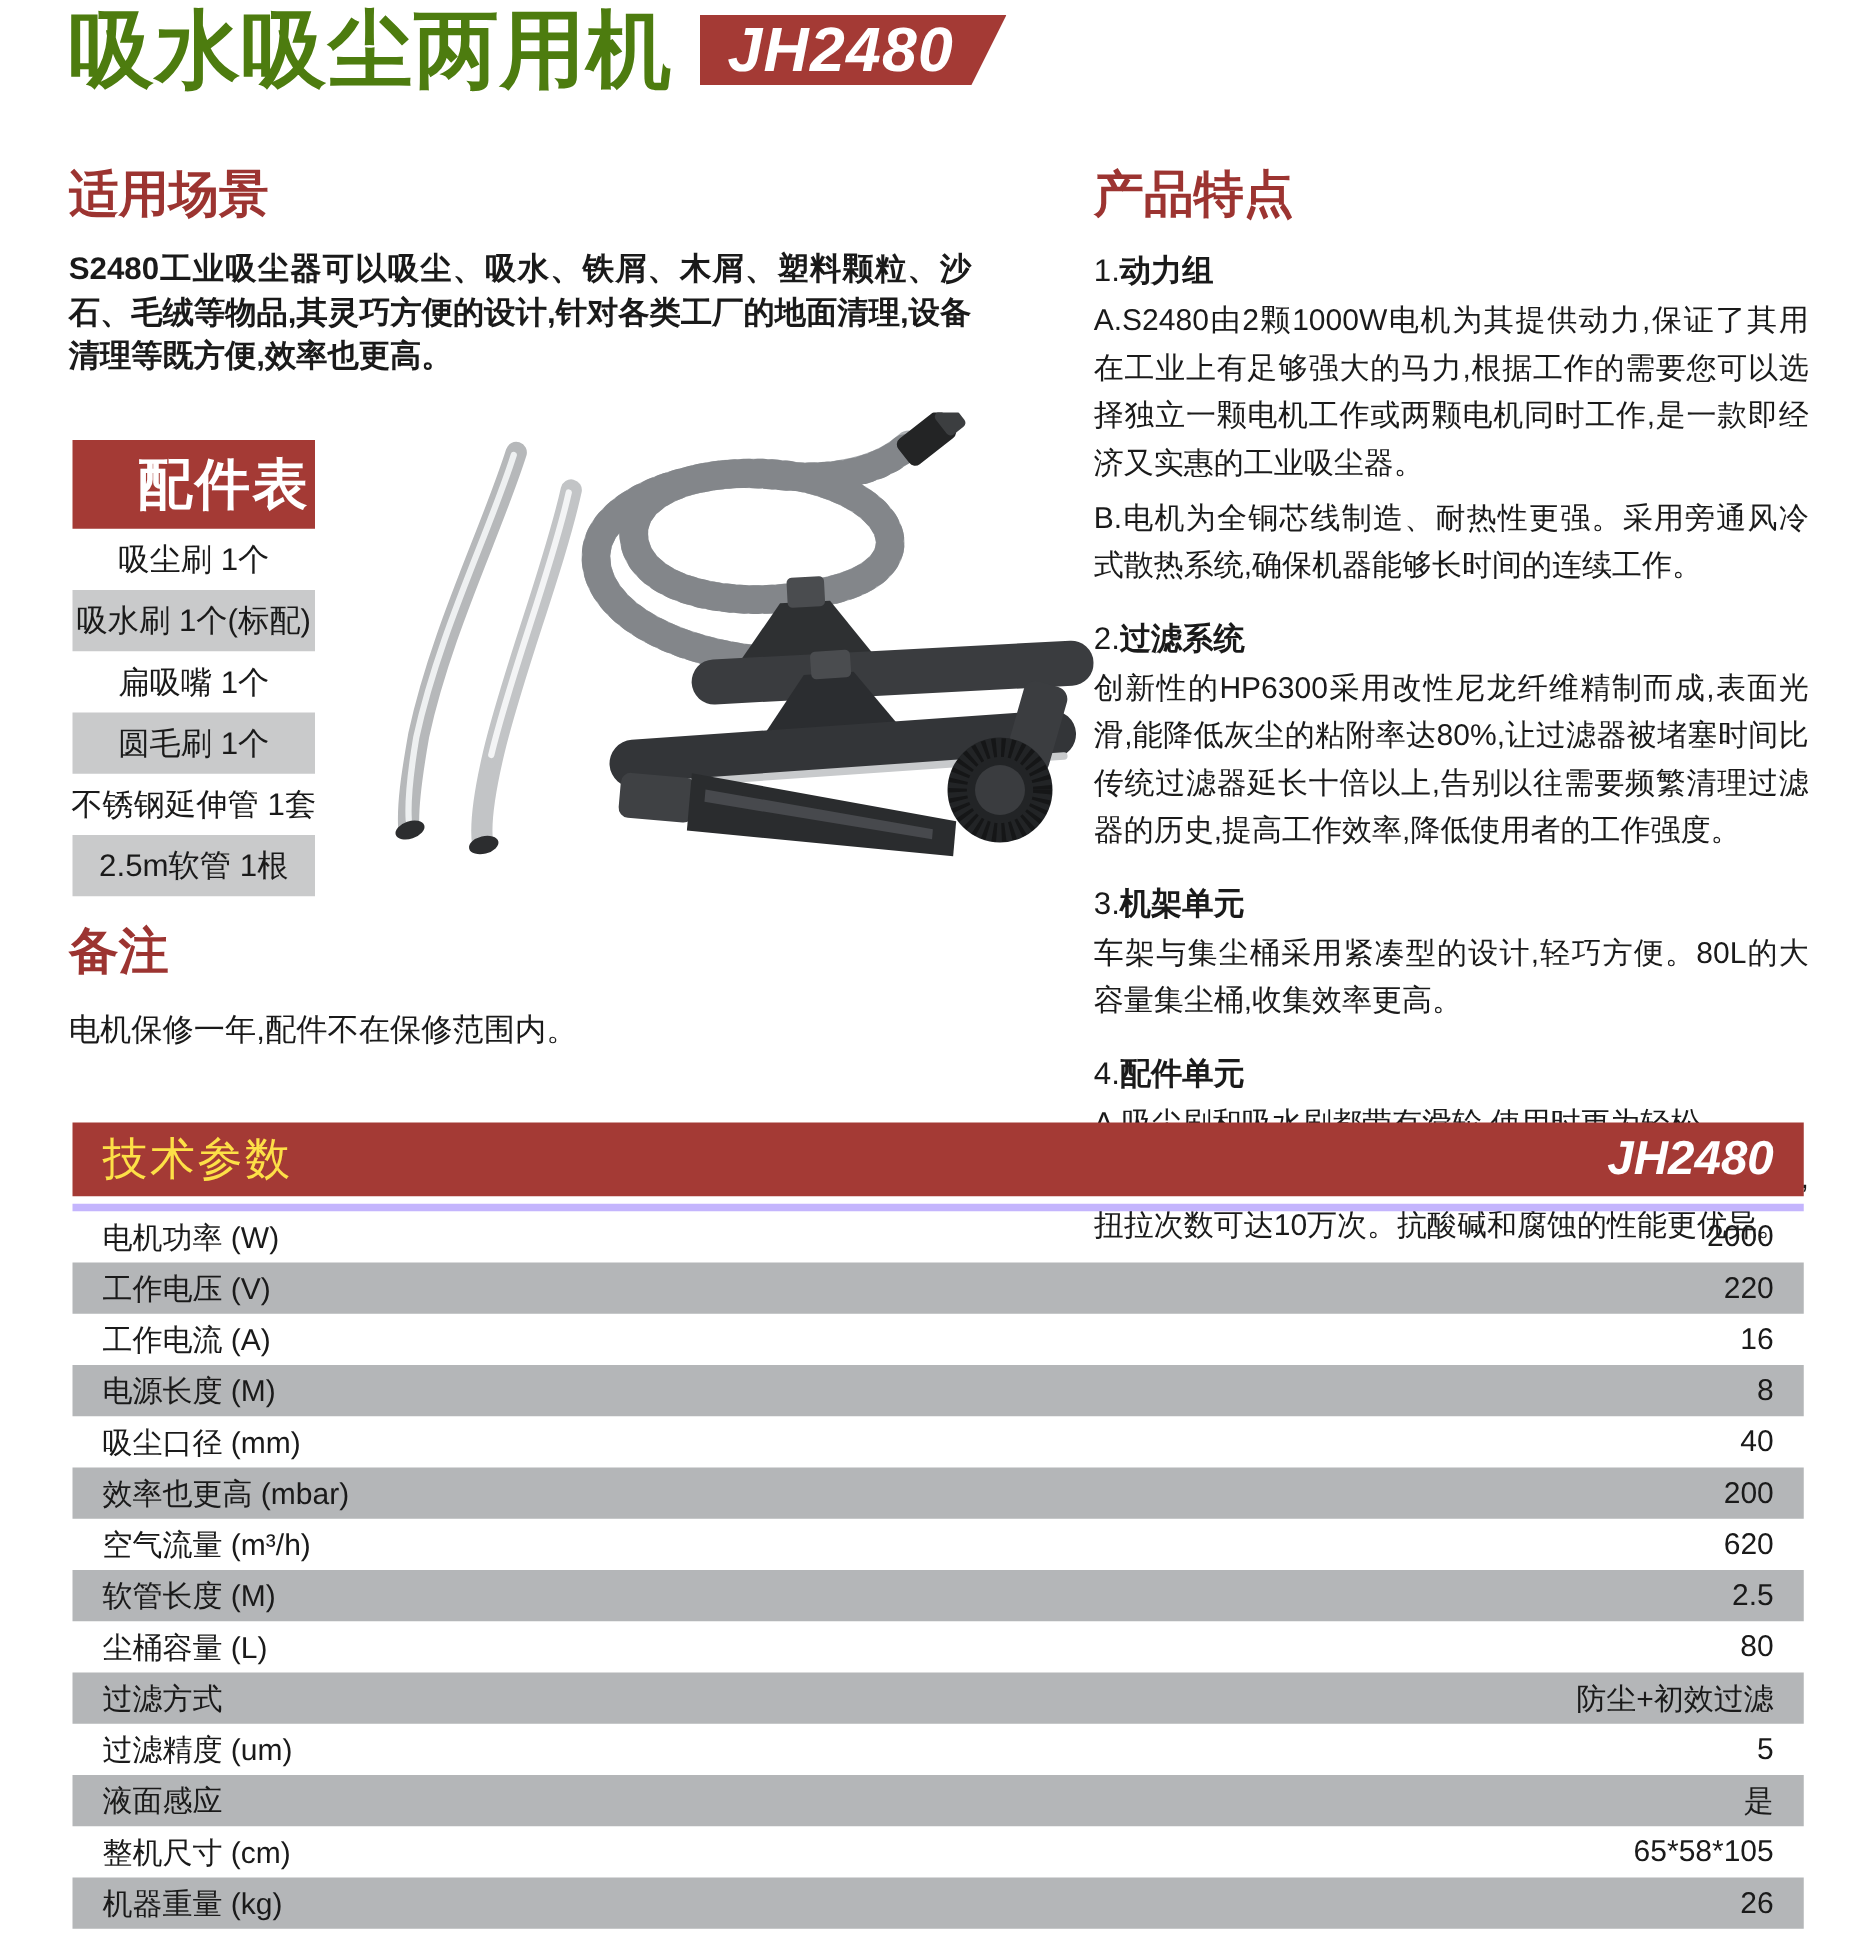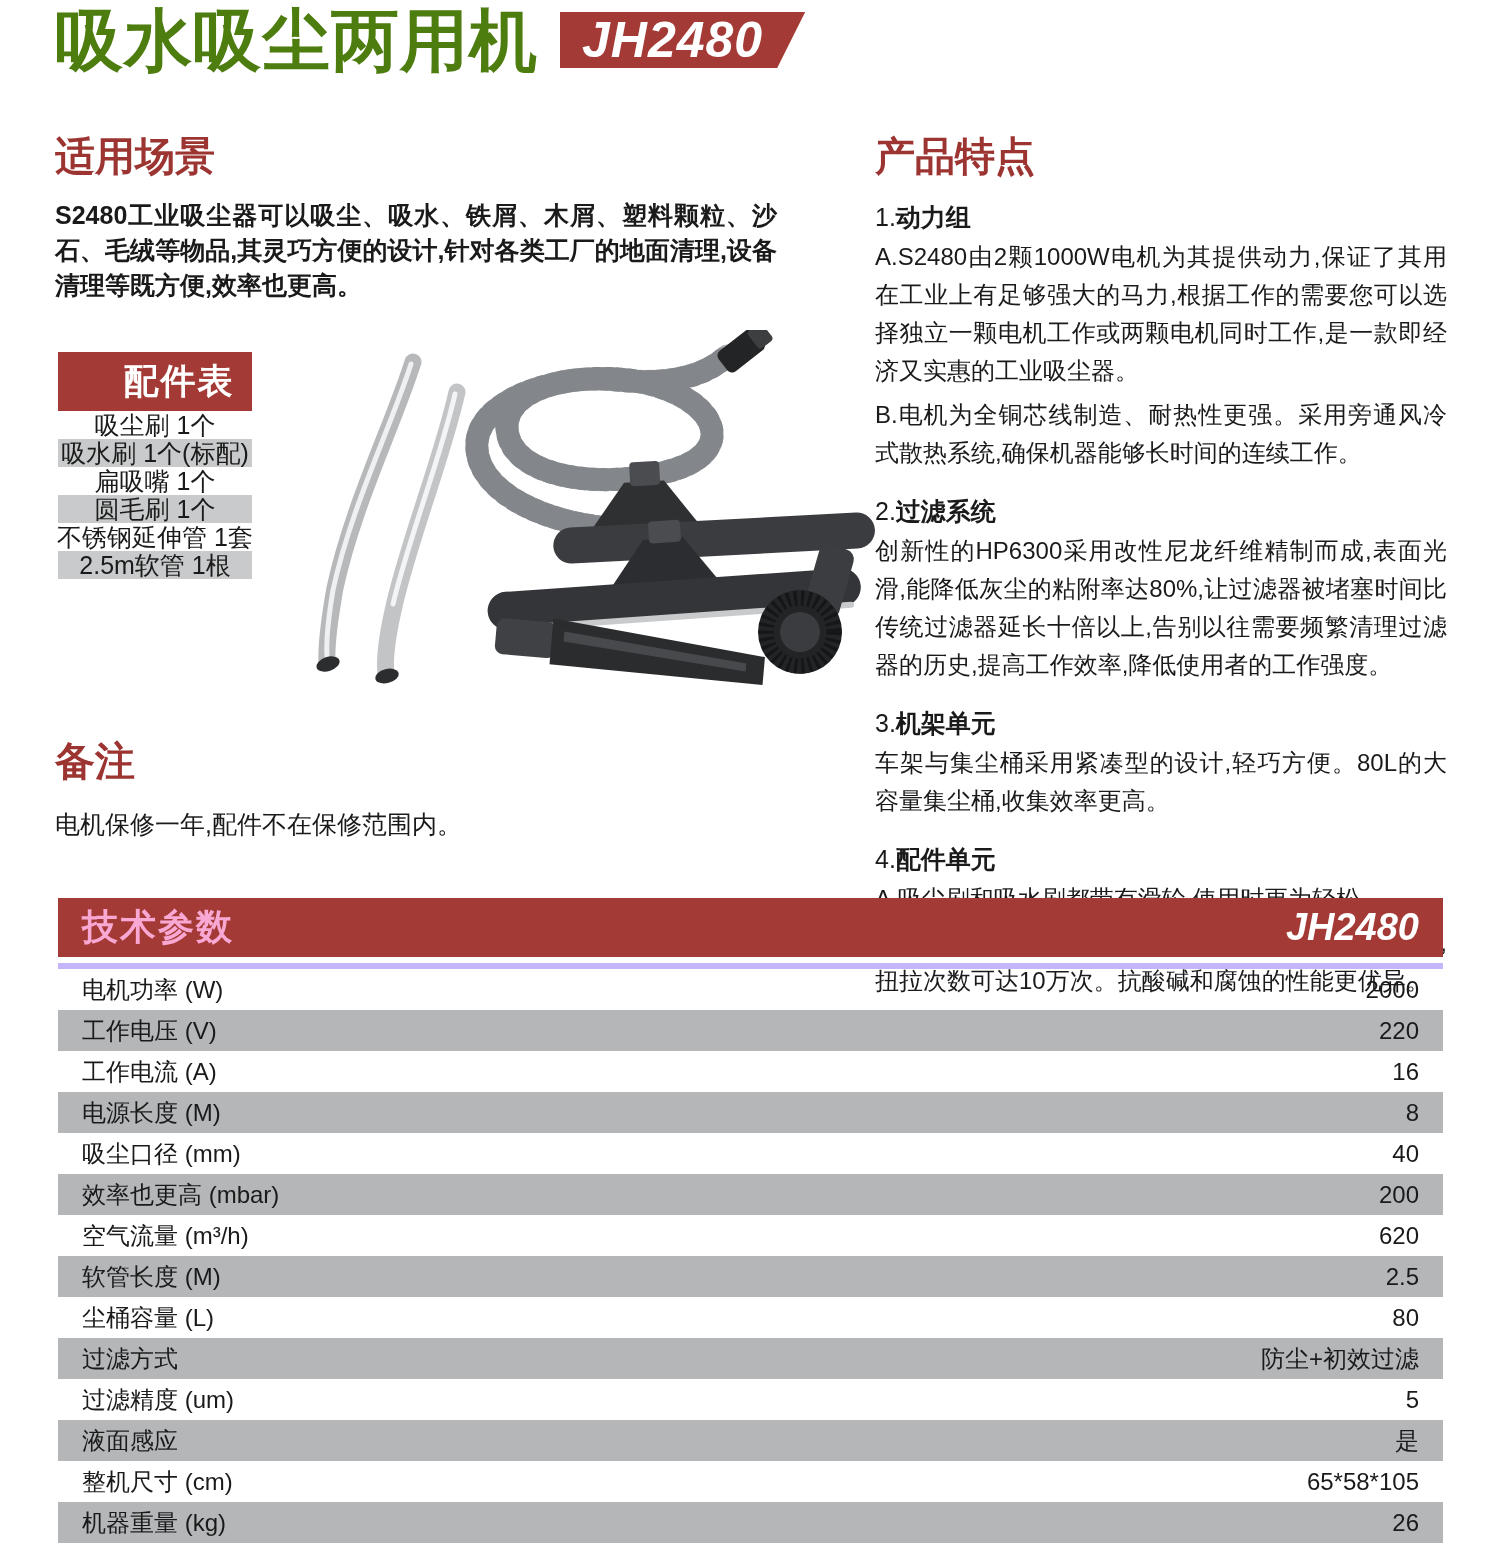--- a/index.html
+++ b/index.html
@@ -17,45 +17,45 @@
   }
   .model-badge span{color:#ffffff;font-size:50px;font-weight:900;font-style:italic;letter-spacing:1px;}
   
   .sec-heading{margin:0;font-size:40px;line-height:44px;font-weight:800;color:#9c3431;}
   
   .scenario{position:absolute;left:55px;top:134px;width:722px;}
   .scenario p{margin:20px 0 0;font-size:25px;line-height:35px;text-align:justify;font-weight:bold;}
   
   .accessories{position:absolute;left:58px;top:352px;width:194px;}
   .acc-header{
-    background:#a43a35;color:#fff;height:59px;display:flex;align-items:center;justify-content:center;
-    font-size:35px;font-weight:800;letter-spacing:2px;padding-left:48px;
+    background:#a43a35;color:#fff;height:71px;display:flex;align-items:center;justify-content:center;
+    font-size:44px;font-weight:800;letter-spacing:2px;padding-left:48px;
   }
   .acc-list{list-style:none;margin:0;padding:0;}
-  .acc-list li{height:28px;display:flex;align-items:center;justify-content:center;font-size:25px;white-space:nowrap;}
+  .acc-list li{height:49px;display:flex;align-items:center;justify-content:center;font-size:25px;white-space:nowrap;}
   .acc-list li:nth-child(even){background:#c9cacb;}
   
   .product-photo{position:absolute;left:295px;top:330px;width:580px;height:390px;margin:0;}
   .product-photo svg{width:100%;height:100%;}
   
   .notes{position:absolute;left:55px;top:726px;width:640px;margin-top:13px;}
   .notes p{margin:24px 0 0;font-size:25px;line-height:35px;}
   
   .features{position:absolute;left:875px;top:134px;width:572px;}
   .feature-head{margin:24px 0 6px;font-size:25px;line-height:30px;font-weight:400;}
   .feature-head .f-title{font-weight:800;}
   .features p{margin:0 0 6px;font-size:24px;line-height:38px;text-align:justify;}
   .features .sec-heading{margin-bottom:4px;}
   
   .specs{position:absolute;left:58px;top:898px;width:1385px;}
   .specs-header{
     background:#a43a35;height:59px;display:flex;align-items:center;justify-content:space-between;
     padding:0 24px;box-sizing:border-box;
   }
-  .specs-title{color:#f9a8d4;font-size:36px;font-weight:700;letter-spacing:2px;}
+  .specs-title{color:#fde047;font-size:36px;font-weight:400;letter-spacing:2px;}
   .specs-model{color:#fff;font-size:38px;font-weight:900;font-style:italic;}
   .spec-rows{margin-top:6px;border-top:6px solid #c4b5fd;}
   .spec-row{
     height:41px;display:flex;align-items:center;justify-content:space-between;
     padding:0 24px;box-sizing:border-box;font-size:24px;
   }
   .spec-row:nth-child(even){background:#b4b6b8;}
   .spec-label{white-space:nowrap;}
   .spec-value{white-space:nowrap;text-align:right;}
 </style>

